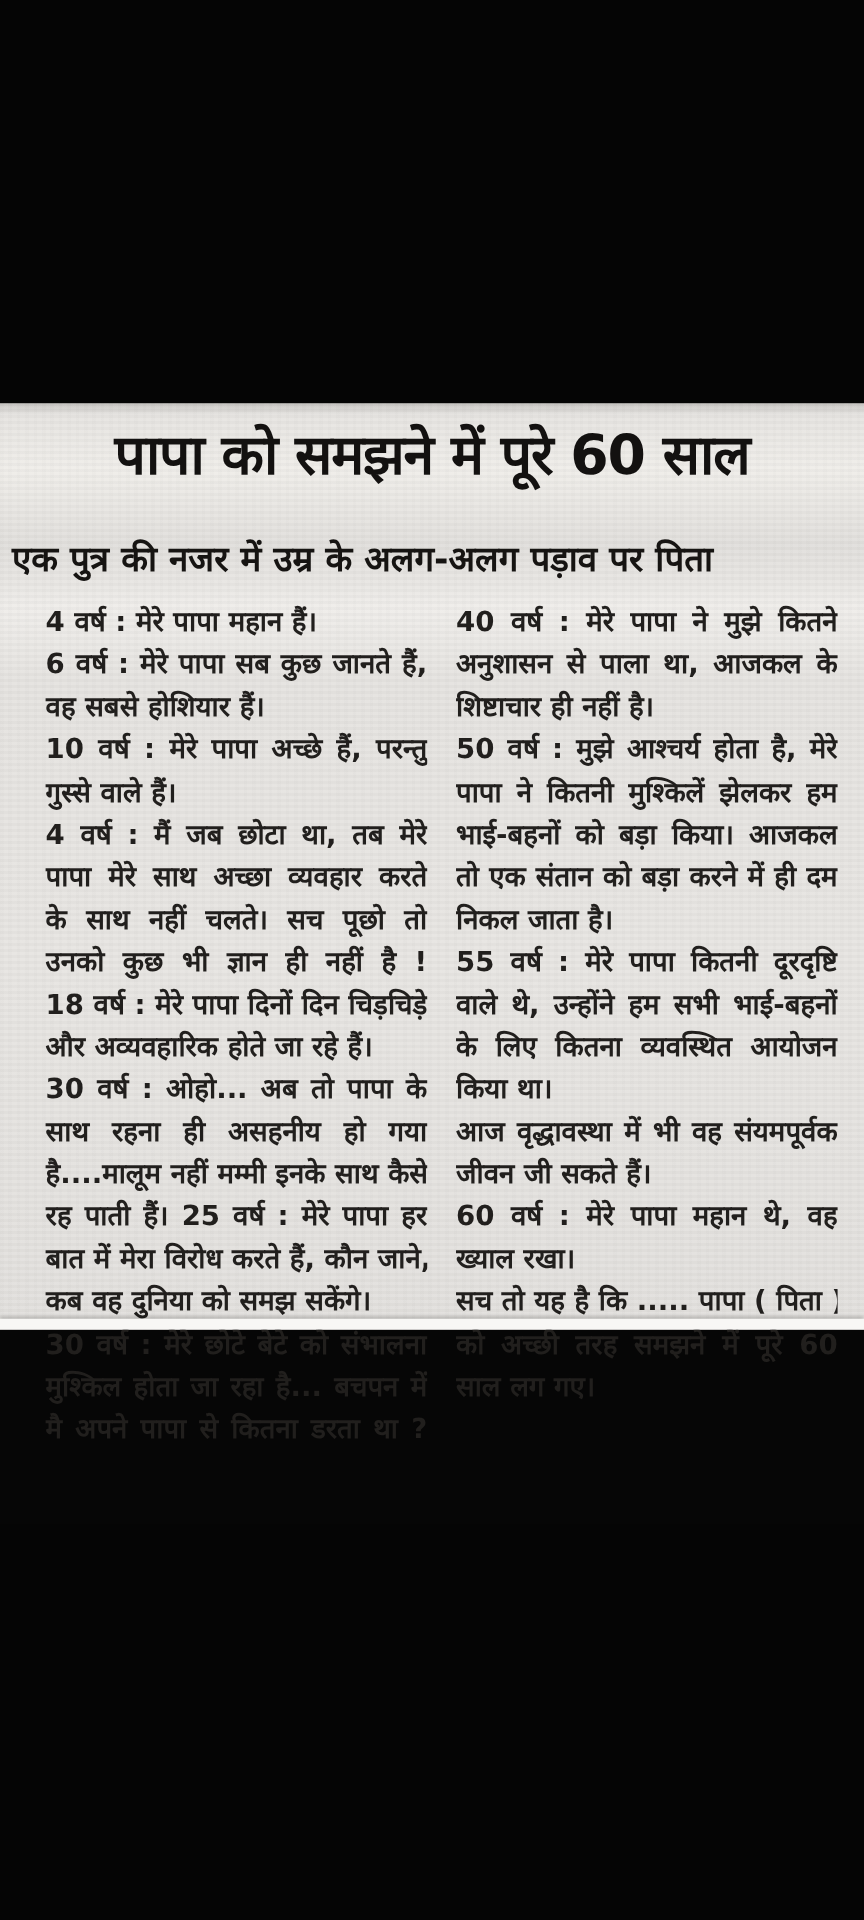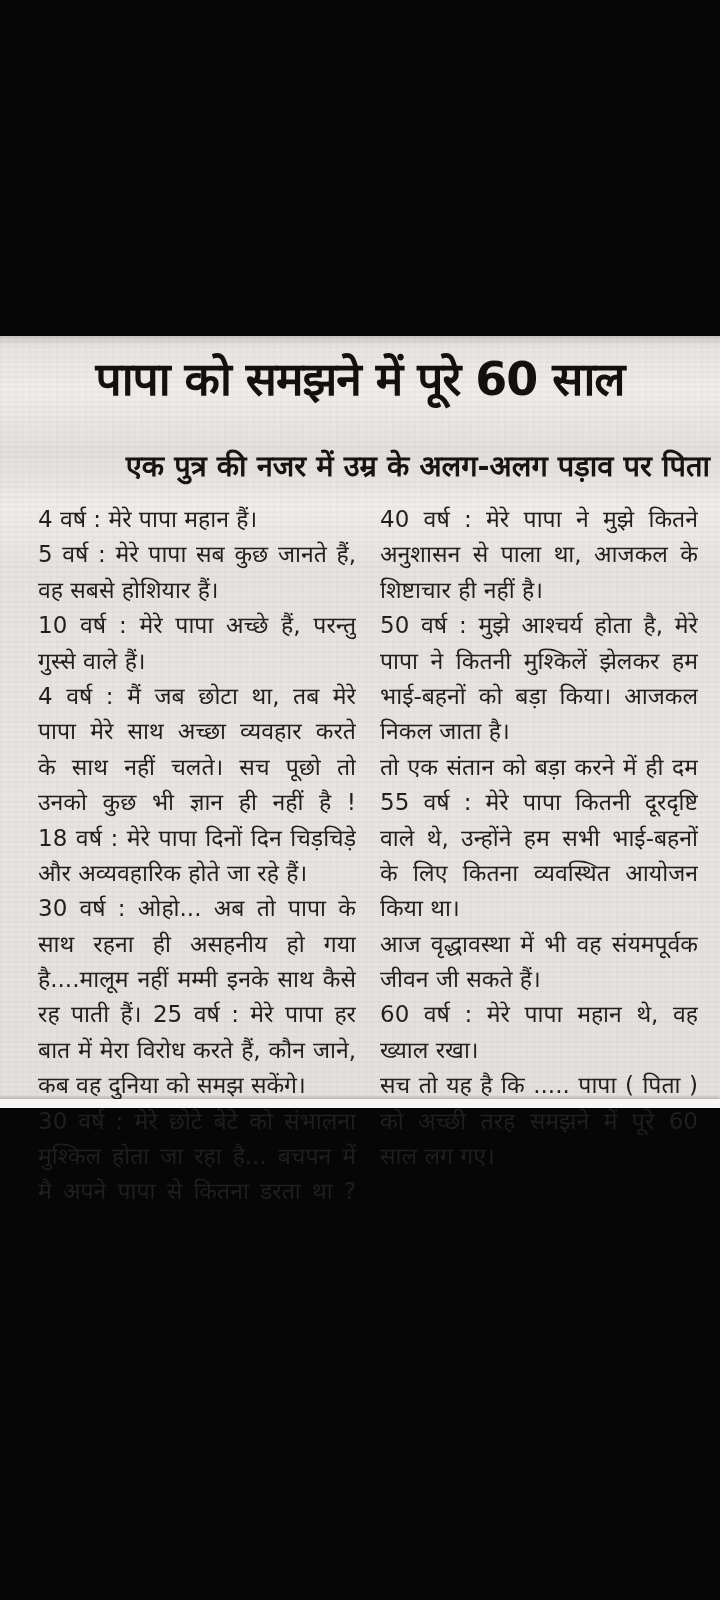--- a/index.html
+++ b/index.html
@@ -38,37 +38,37 @@
     height:66px;line-height:66px;
     text-align:center;
     font-size:46px;font-weight:800;
     letter-spacing:-1px;
     color:#131110;
     white-space:nowrap;
   }
   .subheadline{
     margin:30px 10px 0 10px;
     height:48px;line-height:48px;
-    text-align:right;
+    text-align:left;
     font-size:29px;font-weight:700;
     color:#161412;
     white-space:nowrap;
   }
 
   .columns{
     display:flex;
     margin-top:12px;
     padding:0 22px 0 38px;
     gap:24px;
   }
   .col{flex:1 1 0;min-width:0;}
 
   .line{
     height:35.4px;line-height:35.4px;
-    font-size:23px;font-weight:400;
+    font-size:23px;font-weight:700;
     color:#211f1d;
     white-space:nowrap;
     overflow:hidden;
     text-align:justify;
     text-align-last:left;
   }
   .line.full{text-align-last:justify;}
 </style>
 </head>
 <body>
@@ -79,21 +79,21 @@
 
   <div id="paper">
 
     <h1 class="headline">पापा को समझने में पूरे 60 साल</h1>
 
     <h2 class="subheadline">एक पुत्र की नजर में उम्र के अलग-अलग पड़ाव पर पिता</h2>
 
     <div class="columns">
       <div class="col">
           <div class="line">4 वर्ष : मेरे पापा महान हैं।</div>
-          <div class="line full">5 वर्ष : मेरे पापा सब कुछ जानते हैं,</div>
+          <div class="line full">6 वर्ष : मेरे पापा सब कुछ जानते हैं,</div>
           <div class="line">वह सबसे होशियार हैं।</div>
           <div class="line full">10 वर्ष : मेरे पापा अच्छे हैं, परन्तु</div>
           <div class="line">गुस्से वाले हैं।</div>
           <div class="line full">4 वर्ष : मैं जब छोटा था, तब मेरे</div>
           <div class="line full">पापा मेरे साथ अच्छा व्यवहार करते</div>
           <div class="line full">के साथ नहीं चलते। सच पूछो तो</div>
           <div class="line full">उनको कुछ भी ज्ञान ही नहीं है !</div>
           <div class="line full">18 वर्ष : मेरे पापा दिनों दिन चिड़चिड़े</div>
           <div class="line">और अव्यवहारिक होते जा रहे हैं।</div>
           <div class="line full">30 वर्ष : ओहो... अब तो पापा के</div>
@@ -106,22 +106,22 @@
           <div class="line full">मुश्किल होता जा रहा है... बचपन में</div>
           <div class="line full">मै अपने पापा से कितना डरता था ?</div>
         </div>
       <div class="col">
           <div class="line full">40 वर्ष : मेरे पापा ने मुझे कितने</div>
           <div class="line full">अनुशासन से पाला था, आजकल के</div>
           <div class="line">शिष्टाचार ही नहीं है।</div>
           <div class="line full">50 वर्ष : मुझे आश्चर्य होता है, मेरे</div>
           <div class="line full">पापा ने कितनी मुश्किलें झेलकर हम</div>
           <div class="line full">भाई-बहनों को बड़ा किया। आजकल</div>
+          <div class="line full">तो एक संतान को बड़ा करने में ही दम</div>
           <div class="line">निकल जाता है।</div>
-          <div class="line full">तो एक संतान को बड़ा करने में ही दम</div>
           <div class="line full">55 वर्ष : मेरे पापा कितनी दूरदृष्टि</div>
           <div class="line full">वाले थे, उन्होंने हम सभी भाई-बहनों</div>
           <div class="line full">के लिए कितना व्यवस्थित आयोजन</div>
           <div class="line">किया था।</div>
           <div class="line full">आज वृद्धावस्था में भी वह संयमपूर्वक</div>
           <div class="line">जीवन जी सकते हैं।</div>
           <div class="line full">60 वर्ष : मेरे पापा महान थे, वह</div>
           <div class="line">ख्याल रखा।</div>
           <div class="line full">सच तो यह है कि ..... पापा ( पिता )</div>
           <div class="line full">को अच्छी तरह समझने में पूरे 60</div>

